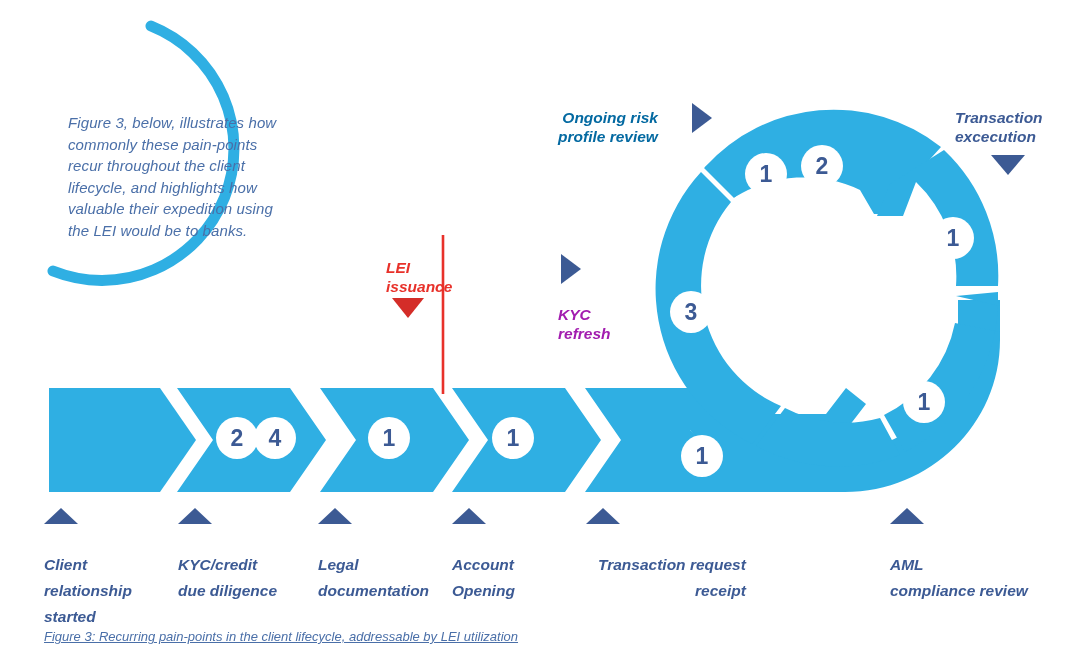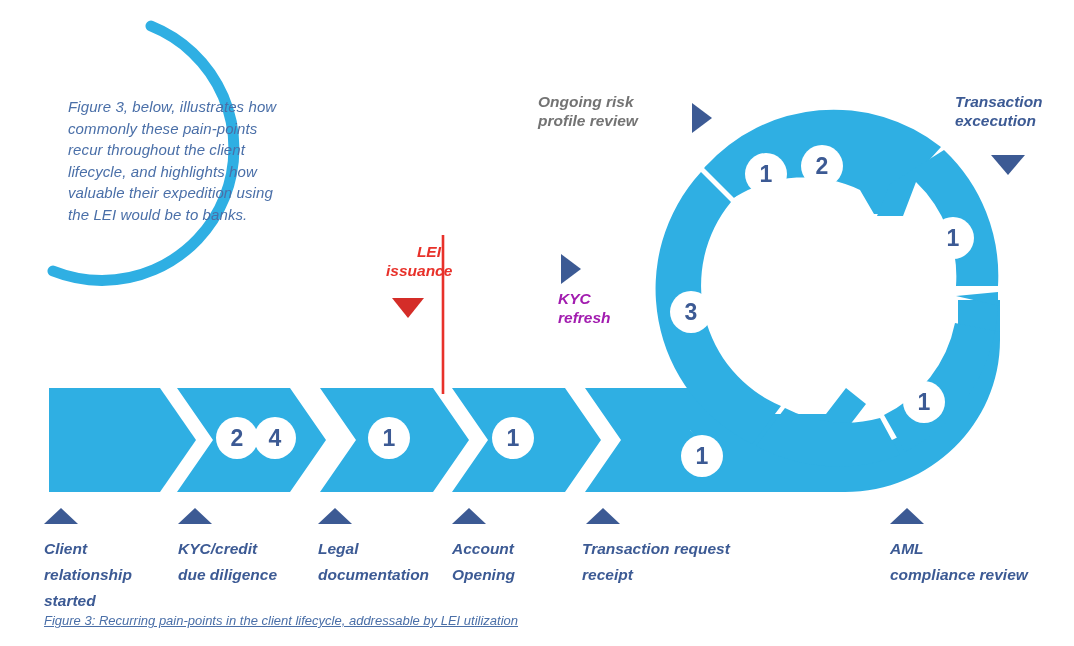--- a/index.html
+++ b/index.html
@@ -23,20 +23,21 @@
     top: 0;
     width: 1074px;
     height: 646px;
   }
   .txt {
     position: absolute;
     font-family: "Liberation Sans", sans-serif;
     font-style: italic;
     font-weight: bold;
     white-space: pre-line;
+    margin-top: 16px;
   }
   #intro-text {
     left: 68px;
     top: 96px;
     width: 226px;
     font-size: 15px;
     font-weight: normal;
     line-height: 21.5px;
     color: #4a6fa8;
     letter-spacing: 0.1px;
@@ -57,51 +58,51 @@
   }
   .top-label {
     font-size: 15.5px;
     color: #3c5a94;
     line-height: 19px;
   }
   #label-lei {
     left: 386px;
     top: 242px;
     width: 55px;
-    text-align: right;
     font-size: 15.5px;
     line-height: 19px;
     color: #e8312a;
   }
   #label-kyc-refresh {
     left: 558px;
     top: 289px;
     font-size: 15.5px;
     line-height: 19px;
     color: #a21caf;
   }
   #label-ongoing {
-    left: 538px;
+    left: 558px;
     top: 92px;
     font-size: 15.5px;
     line-height: 19px;
-    color: #737373;
+    color: #0369a1;
+    text-align: right;
   }
   #label-transaction-exec {
     left: 955px;
     top: 92px;
     font-size: 15.5px;
     line-height: 19px;
     color: #3c5a94;
   }
   #label-client { left: 44px;  top: 536px; }
   #label-kyc    { left: 178px; top: 536px; }
   #label-legal  { left: 318px; top: 536px; }
   #label-account{ left: 452px; top: 536px; }
-  #label-txreq  { left: 582px; top: 536px; }
+  #label-txreq  { left: 598px; top: 536px; text-align: right; }
   #label-aml    { left: 890px; top: 536px; }
 
   .badge-num {
     position: absolute;
     font-family: "Liberation Sans", sans-serif;
     font-weight: bold;
     font-size: 23px;
     color: #3c5a94;
     text-align: center;
     line-height: 42px;

